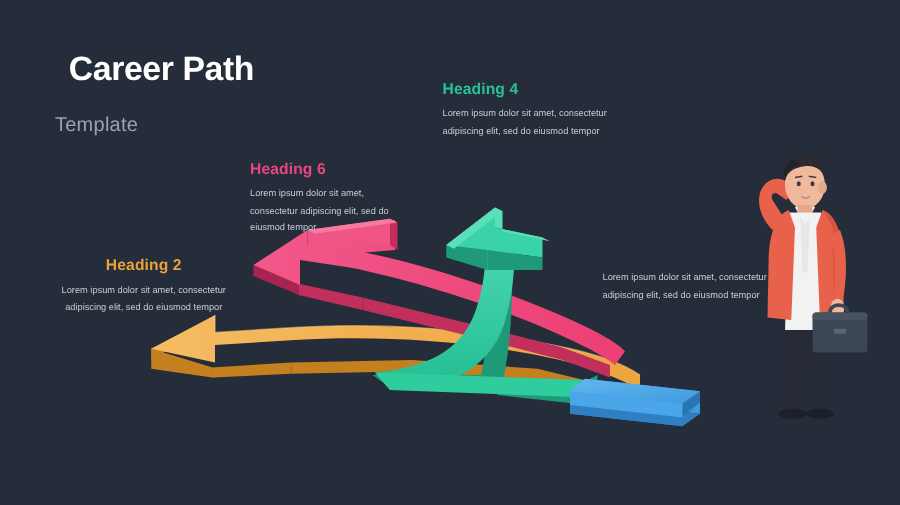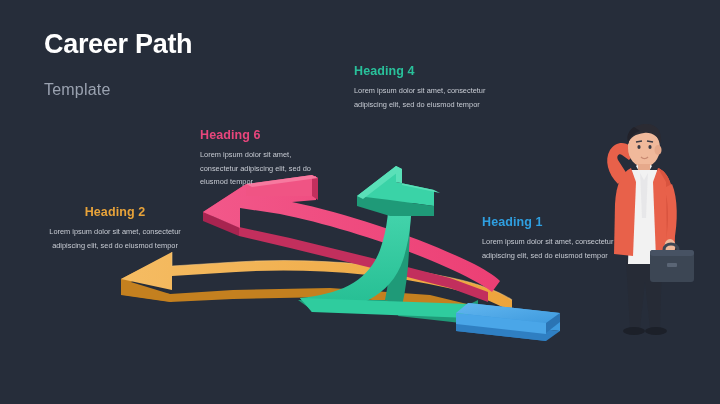--- a/index.html
+++ b/index.html
@@ -24,21 +24,21 @@
     left: 44px;
     top: 30px;
     width: 300px;
   }
   #page-title {
     font-size: 27px;
     font-weight: bold;
     color: #ffffff;
     letter-spacing: -0.3px;
     line-height: 1.1;
-    margin: 0;
+    margin: 11px;
   }
   #page-subtitle {
     font-size: 16px;
     color: #9aa2b0;
     font-weight: normal;
     margin-top: 21px;
     letter-spacing: 0.2px;
   }
 
   
@@ -251,17 +251,16 @@
     <div class="h-title" style="color:#e8467c">Heading 6</div>
     <div class="h-body">Lorem ipsum dolor sit amet, consectetur adipiscing elit, sed do eiusmod tempor</div>
   </div>
 
   <div class="hgroup" id="hgroup-2">
     <div class="h-title" style="color:#e8a33a">Heading 2</div>
     <div class="h-body">Lorem ipsum dolor sit amet, consectetur adipiscing elit, sed do eiusmod tempor</div>
   </div>
 
   <div class="hgroup" id="hgroup-1">
-    <div class="h-title" style="color:#2f9fe0">Heading 1</div>
     <div class="h-body">Lorem ipsum dolor sit amet, consectetur adipiscing elit, sed do eiusmod tempor</div>
   </div>
 
 </div>
 
 </body></html>

